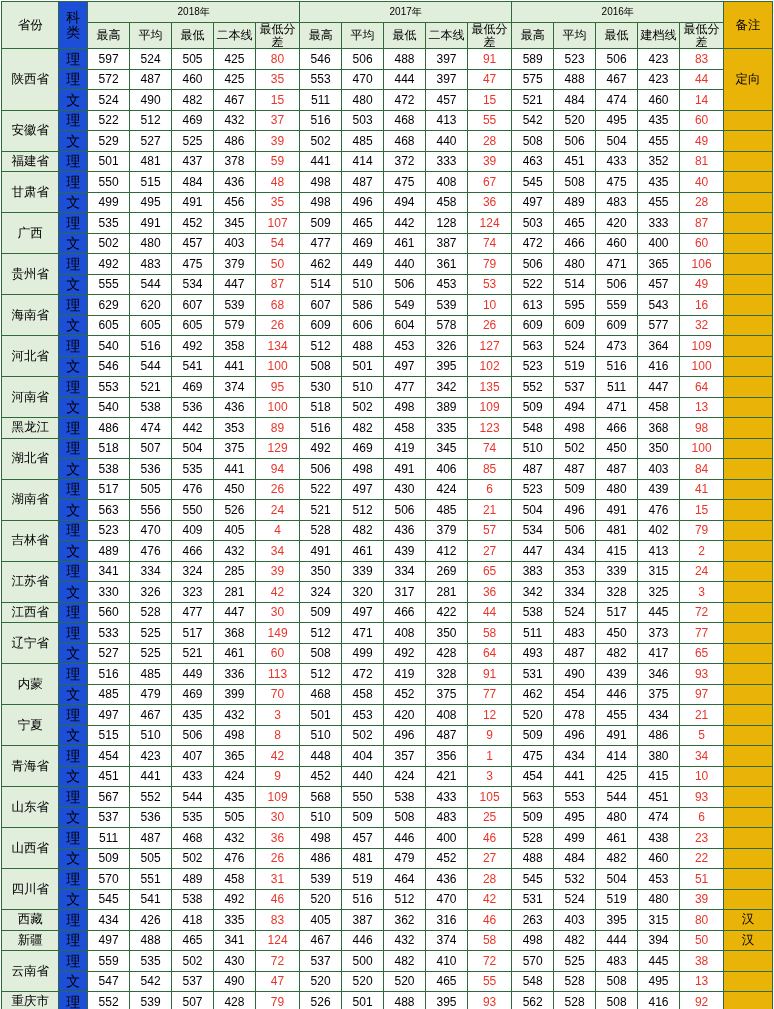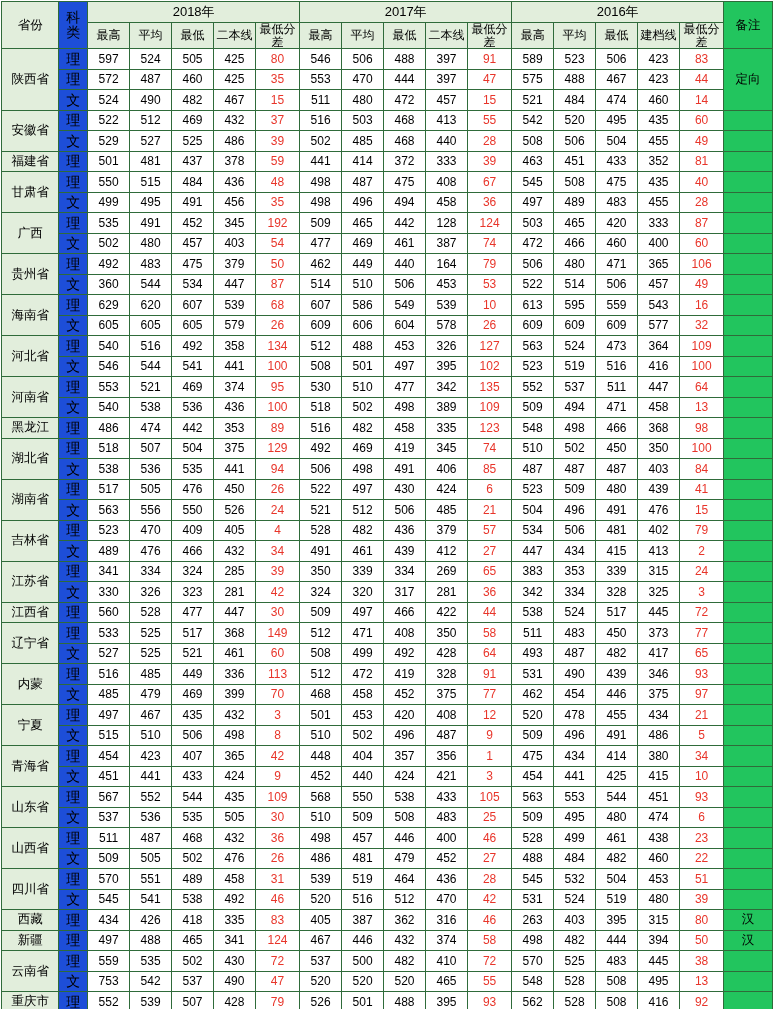--- a/index.html
+++ b/index.html
@@ -1,25 +1,25 @@
 <!DOCTYPE html>
 <html><head>
 <meta charset="utf-8">
 <style>
   html,body{margin:0;padding:0;background:#ffffff;}
   body{font-family:"Liberation Sans","DejaVu Sans",sans-serif;}
   #wrap{width:774px;height:1009px;overflow:hidden;position:relative;}
   table{border-collapse:collapse;width:772px;margin:1px;table-layout:fixed;}
   th,td{border:1px solid #2f6b3a;text-align:center;vertical-align:middle;font-size:12px;color:#000;padding:0;height:20px;line-height:1.05;}
   thead th{background:#e2eedc;font-weight:normal;font-size:12.5px;}
-  .hdr-year{font-size:13px;margin-top:32px;}
+  .hdr-year{font-size:10px;margin-top:32px;}
   .hdr-sub{font-size:12px;}
   .prov{background:#e2eedc;font-size:12.5px;}
   .cat{background:#1d4ed8;font-size:14px;}
-  .note{background:#22c55e;font-size:12.5px;}
+  .note{background:#eab308;font-size:12.5px;}
   .diff{color:#e8352a;}
   .grp-left{border-left:1px solid #2f6b3a;}
   .wide-prov{width:52px;}
   .w-cat{width:26px;}
   .w-num{width:38px;}
   .w-line{width:38px;}
   .w-diff{width:40px;}
   .w-note{width:44px;}
   tbody tr td{height:19.5px;}
 </style>
@@ -230,21 +230,21 @@
           <td class="diff">28</td>
           <td class="note"></td>
         </tr>
         <tr>
           <td class="prov" rowspan="2">广西</td>
           <td class="cat">理</td>
           <td class="grp-left">535</td>
           <td>491</td>
           <td>452</td>
           <td>345</td>
-          <td class="diff">192</td>
+          <td class="diff">107</td>
           <td class="grp-left">509</td>
           <td>465</td>
           <td>442</td>
           <td>128</td>
           <td class="diff">124</td>
           <td class="grp-left">503</td>
           <td>465</td>
           <td>420</td>
           <td>333</td>
           <td class="diff">87</td>
@@ -273,32 +273,32 @@
           <td class="prov" rowspan="2">贵州省</td>
           <td class="cat">理</td>
           <td class="grp-left">492</td>
           <td>483</td>
           <td>475</td>
           <td>379</td>
           <td class="diff">50</td>
           <td class="grp-left">462</td>
           <td>449</td>
           <td>440</td>
-          <td>164</td>
+          <td>361</td>
           <td class="diff">79</td>
           <td class="grp-left">506</td>
           <td>480</td>
           <td>471</td>
           <td>365</td>
           <td class="diff">106</td>
           <td class="note"></td>
         </tr>
         <tr>
           <td class="cat">文</td>
-          <td class="grp-left">360</td>
+          <td class="grp-left">555</td>
           <td>544</td>
           <td>534</td>
           <td>447</td>
           <td class="diff">87</td>
           <td class="grp-left">514</td>
           <td>510</td>
           <td>506</td>
           <td>453</td>
           <td class="diff">53</td>
           <td class="grp-left">522</td>
@@ -949,21 +949,21 @@
           <td class="diff">72</td>
           <td class="grp-left">570</td>
           <td>525</td>
           <td>483</td>
           <td>445</td>
           <td class="diff">38</td>
           <td class="note"></td>
         </tr>
         <tr>
           <td class="cat">文</td>
-          <td class="grp-left">753</td>
+          <td class="grp-left">547</td>
           <td>542</td>
           <td>537</td>
           <td>490</td>
           <td class="diff">47</td>
           <td class="grp-left">520</td>
           <td>520</td>
           <td>520</td>
           <td>465</td>
           <td class="diff">55</td>
           <td class="grp-left">548</td>

